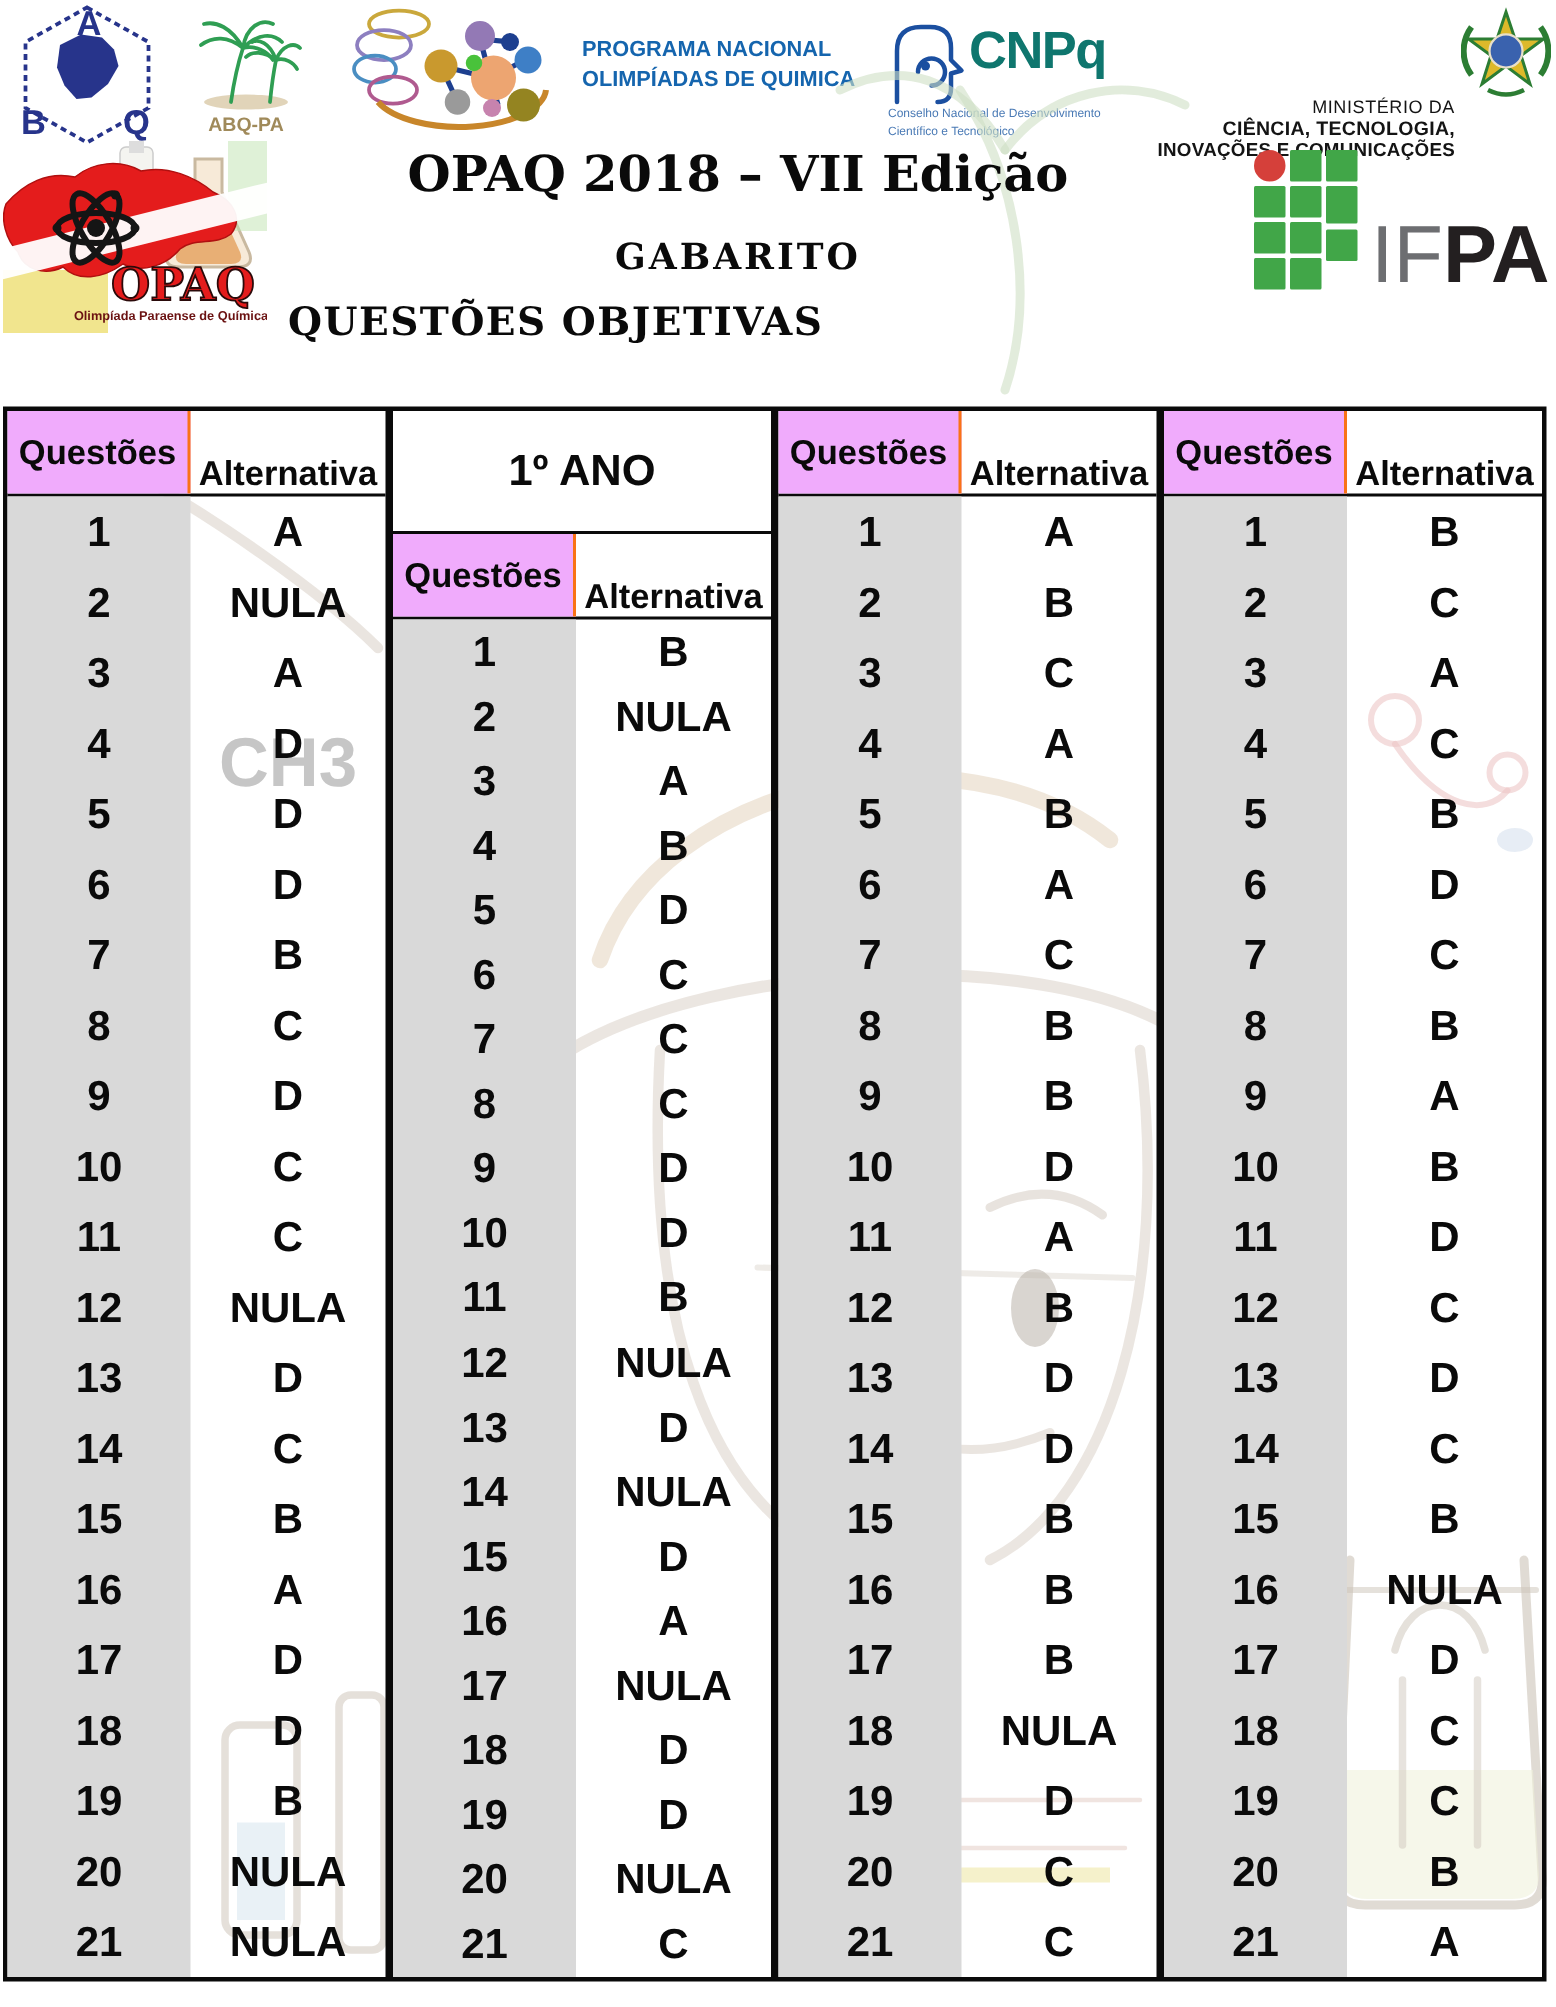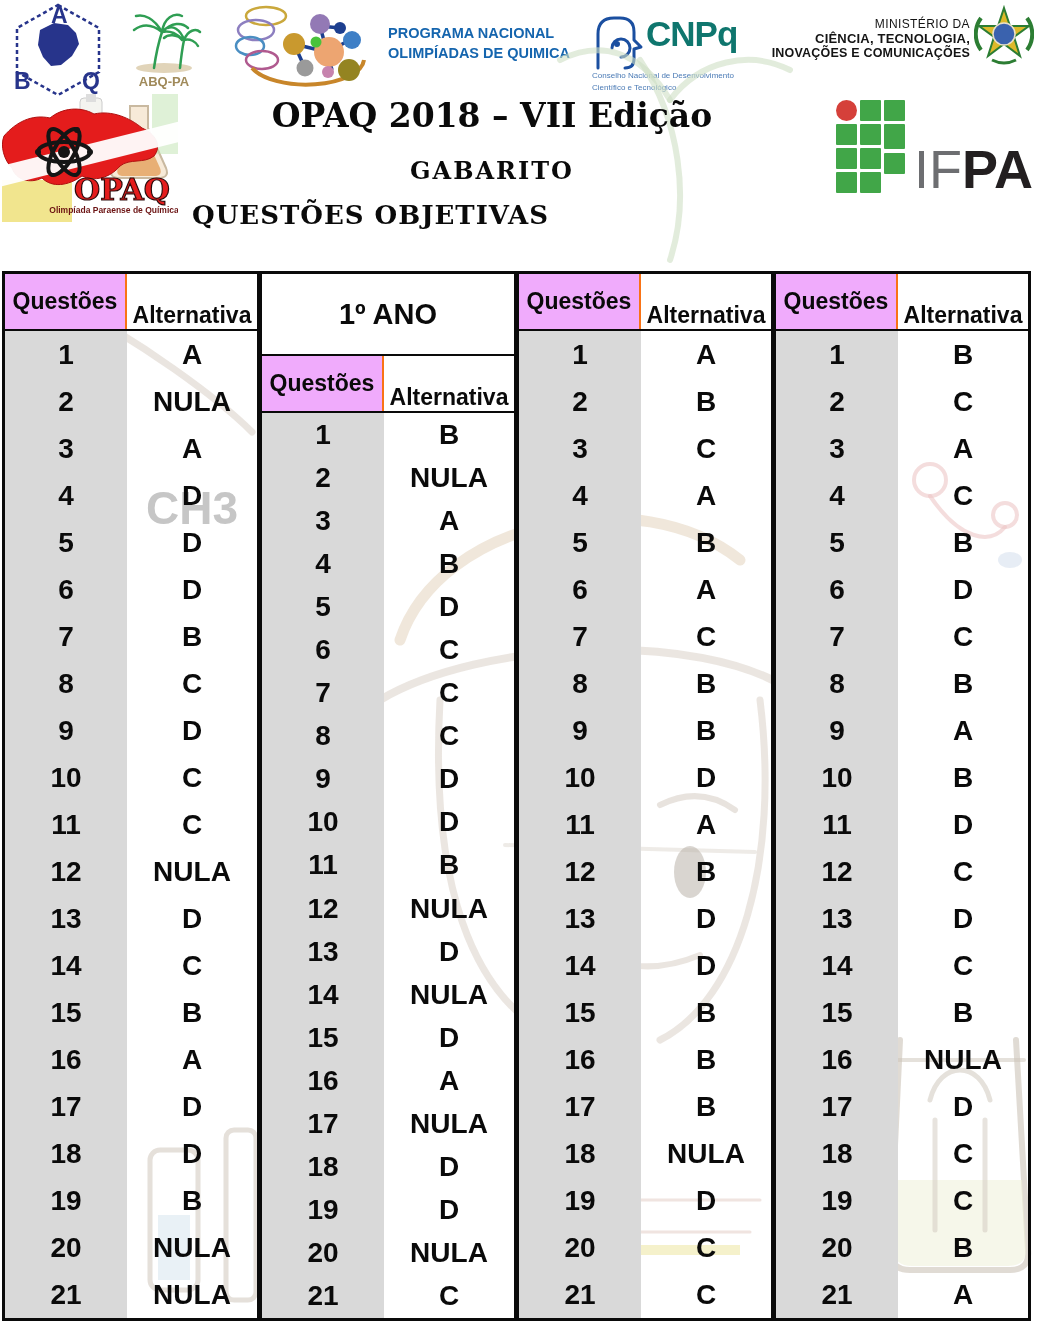--- a/index.html
+++ b/index.html
@@ -15,21 +15,21 @@
   .abqpa-logo{left:124px;top:6px;width:80px;height:84px;text-align:center;}
   .abqpa-label{font-size:13px;font-weight:bold;color:#a08a5a;margin-top:-4px;}
   .pnoq-logo{left:232px;top:2px;width:156px;height:90px;}
   .pnoq-text{left:388px;top:24px;width:185px;color:#1565ae;font-weight:bold;
     font-size:14.5px;line-height:1.35;}
   .cnpq{left:590px;top:12px;width:200px;height:80px;}
   .cnpq-name{position:absolute;left:56px;top:2px;font-size:35px;font-weight:bold;
     color:#0f766e;letter-spacing:-1px;}
   .cnpq-tag{position:absolute;left:2px;top:58px;font-size:8px;color:#4a7ab5;line-height:1.5;}
   .ministerio{left:770px;top:17px;width:200px;text-align:right;color:#141414;}
-  .min-l1{font-size:12px;letter-spacing:.4px;}
+  .min-l1{font-size:12px;letter-spacing:.4px;margin-top:47px;}
   .min-l2{font-size:13px;font-weight:bold;letter-spacing:.2px;}
   .min-l3{font-size:12.5px;font-weight:bold;letter-spacing:.2px;}
   .coat{left:974px;top:4px;width:60px;height:62px;}
   .opaq-logo{left:2px;top:94px;width:176px;height:128px;}
   .ifpa-logo{left:834px;top:98px;width:210px;height:106px;}
   
   .title1{left:192px;top:96px;width:600px;text-align:center;
     font-family:"DejaVu Serif",serif;font-weight:bold;font-size:33px;z-index:2;}
   .title2{left:192px;top:156px;width:600px;text-align:center;
     font-family:"DejaVu Serif",serif;font-weight:bold;font-size:24px;letter-spacing:2px;z-index:2;}

